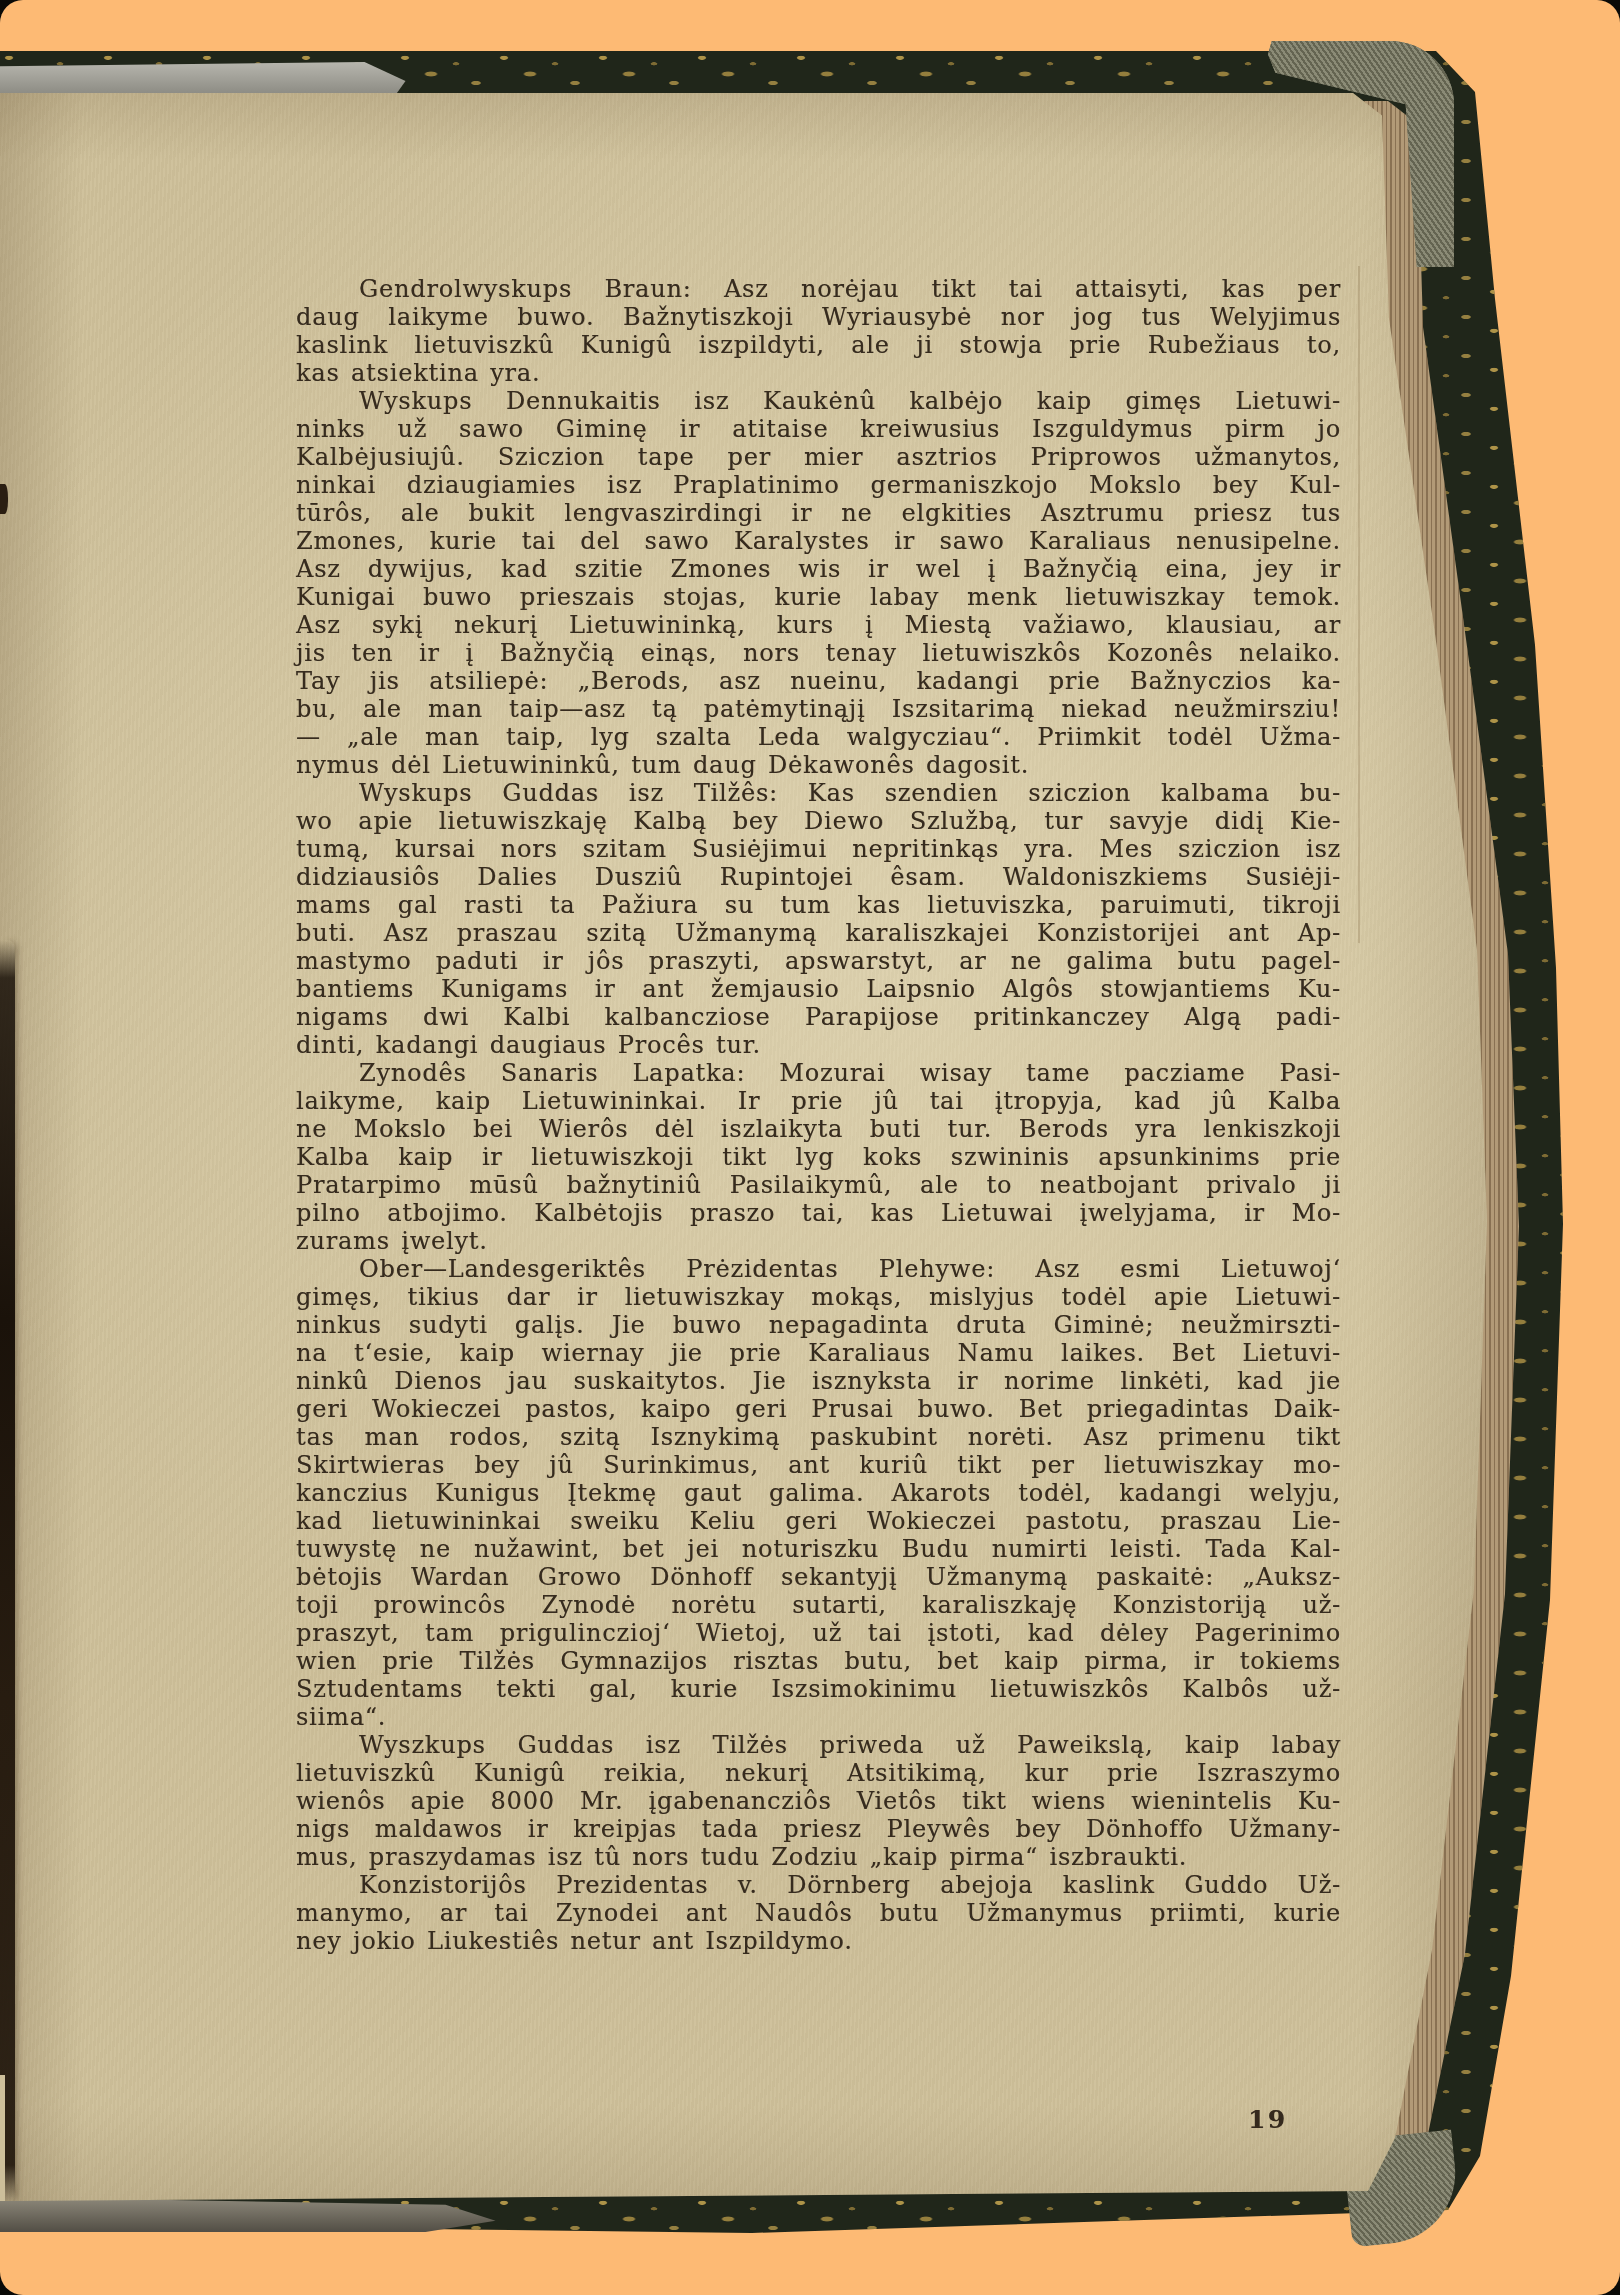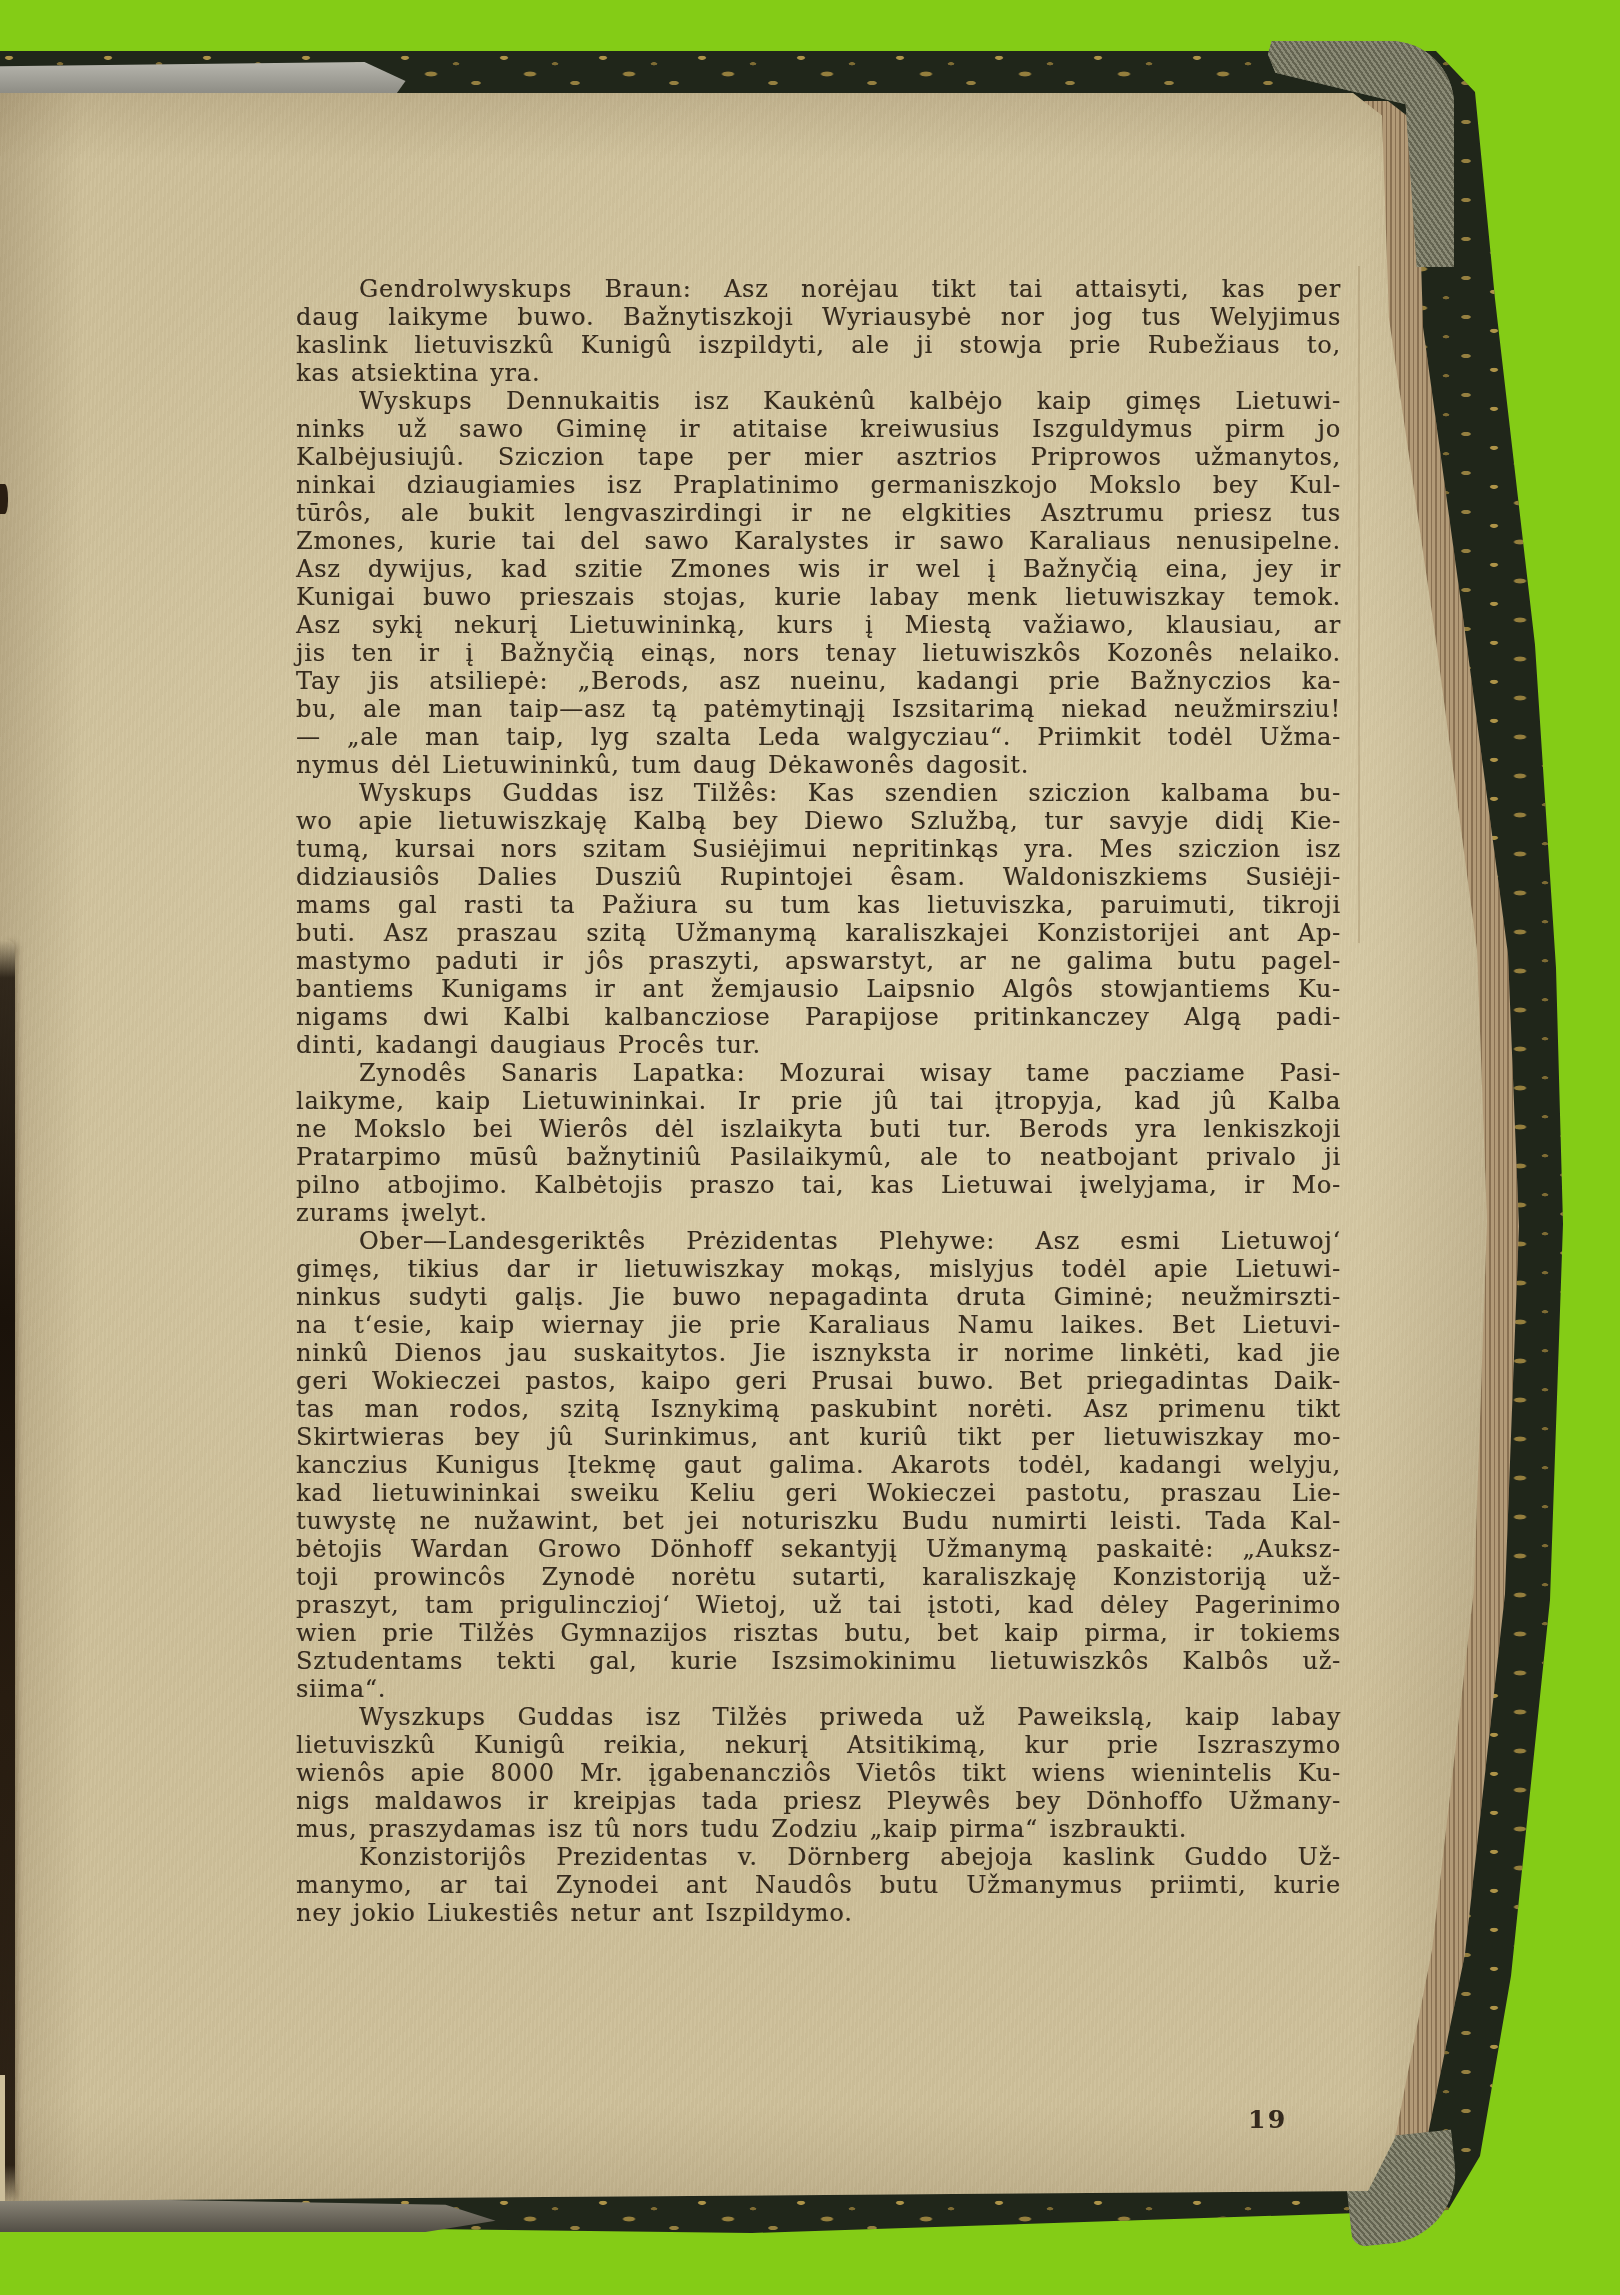--- a/index.html
+++ b/index.html
@@ -1,17 +1,17 @@
 <!DOCTYPE html>
 <html style="font-size:12px"><head>
 <meta charset="utf-8">
 <style>
   html,body{margin:0;padding:0;background:#0a0a07;}
-  .scene{position:relative;width:1620px;height:2295px;background:#84cc16;overflow:hidden;
-         font-family:"DejaVu Serif","Liberation Serif",serif;}
+  .scene{position:relative;width:1620px;height:2295px;background:#fdba74;overflow:hidden;
+         font-family:"DejaVu Serif","Liberation Serif",serif;border-radius:23px;}
   
   .marble{position:absolute;left:0;top:51px;width:1564px;height:2188px;z-index:1;
     clip-path:polygon(0px 0px,1436px 0px,1475px 41px,1495px 248px,1535px 594px,1556px 917px,1563px 1173px,1550px 1549px,1511px 1925px,1480px 2105px,1448px 2159px,752px 2182px,0px 2173px);
     background-color:#20261a;
     background-image:
       radial-gradient(7.5px 3.8px at 9px 6.8px, rgba(198,166,80,.85) 0 45%, transparent 62%),
       radial-gradient(11.3px 4.5px at 35px 23px, rgba(178,148,70,.8) 0 45%, transparent 62%),
       radial-gradient(6px 3px at 60px 12.8px, rgba(150,124,58,.8) 0 45%, transparent 62%),
       radial-gradient(9px 3.8px at 80px 32px, rgba(198,166,80,.7) 0 45%, transparent 62%);
     background-size:99px 39px;background-repeat:repeat;}
@@ -116,20 +116,21 @@
           <div class="line">buti. Asz praszau szitą Užmanymą karaliszkajei Konzistorijei ant Ap-</div>
           <div class="line">mastymo paduti ir jôs praszyti, apswarstyt, ar ne galima butu pagel-</div>
           <div class="line">bantiems Kunigams ir ant žemjausio Laipsnio Algôs stowjantiems Ku-</div>
           <div class="line">nigams dwi Kalbi kalbancziose Parapijose pritinkanczey Algą padi-</div>
           <div class="line final">dinti, kadangi daugiaus Procês tur.</div>
         </div>
         <div>
           <div class="line first">Zynodês Sanaris Lapatka: Mozurai wisay tame pacziame Pasi-</div>
           <div class="line">laikyme, kaip Lietuwininkai. Ir prie jû tai įtropyja, kad jû Kalba</div>
           <div class="line">ne Mokslo bei Wierôs dėl iszlaikyta buti tur. Berods yra lenkiszkoji</div>
+          <div class="line">Kalba kaip ir lietuwiszkoji tikt lyg koks szwininis apsunkinims prie</div>
           <div class="line">Pratarpimo mūsû bažnytiniû Pasilaikymû, ale to neatbojant privalo ji</div>
           <div class="line">pilno atbojimo. Kalbėtojis praszo tai, kas Lietuwai įwelyjama, ir Mo-</div>
           <div class="line final">zurams įwelyt.</div>
         </div>
         <div>
           <div class="line first">Ober—Landesgeriktês Prėzidentas Plehywe: Asz esmi Lietuwoj‘</div>
           <div class="line">gimęs, tikius dar ir lietuwiszkay mokąs, mislyjus todėl apie Lietuwi-</div>
           <div class="line">ninkus sudyti galįs. Jie buwo nepagadinta druta Giminė; neužmirszti-</div>
           <div class="line">na t‘esie, kaip wiernay jie prie Karaliaus Namu laikes. Bet Lietuvi-</div>
           <div class="line">ninkû Dienos jau suskaitytos. Jie isznyksta ir norime linkėti, kad jie</div>

